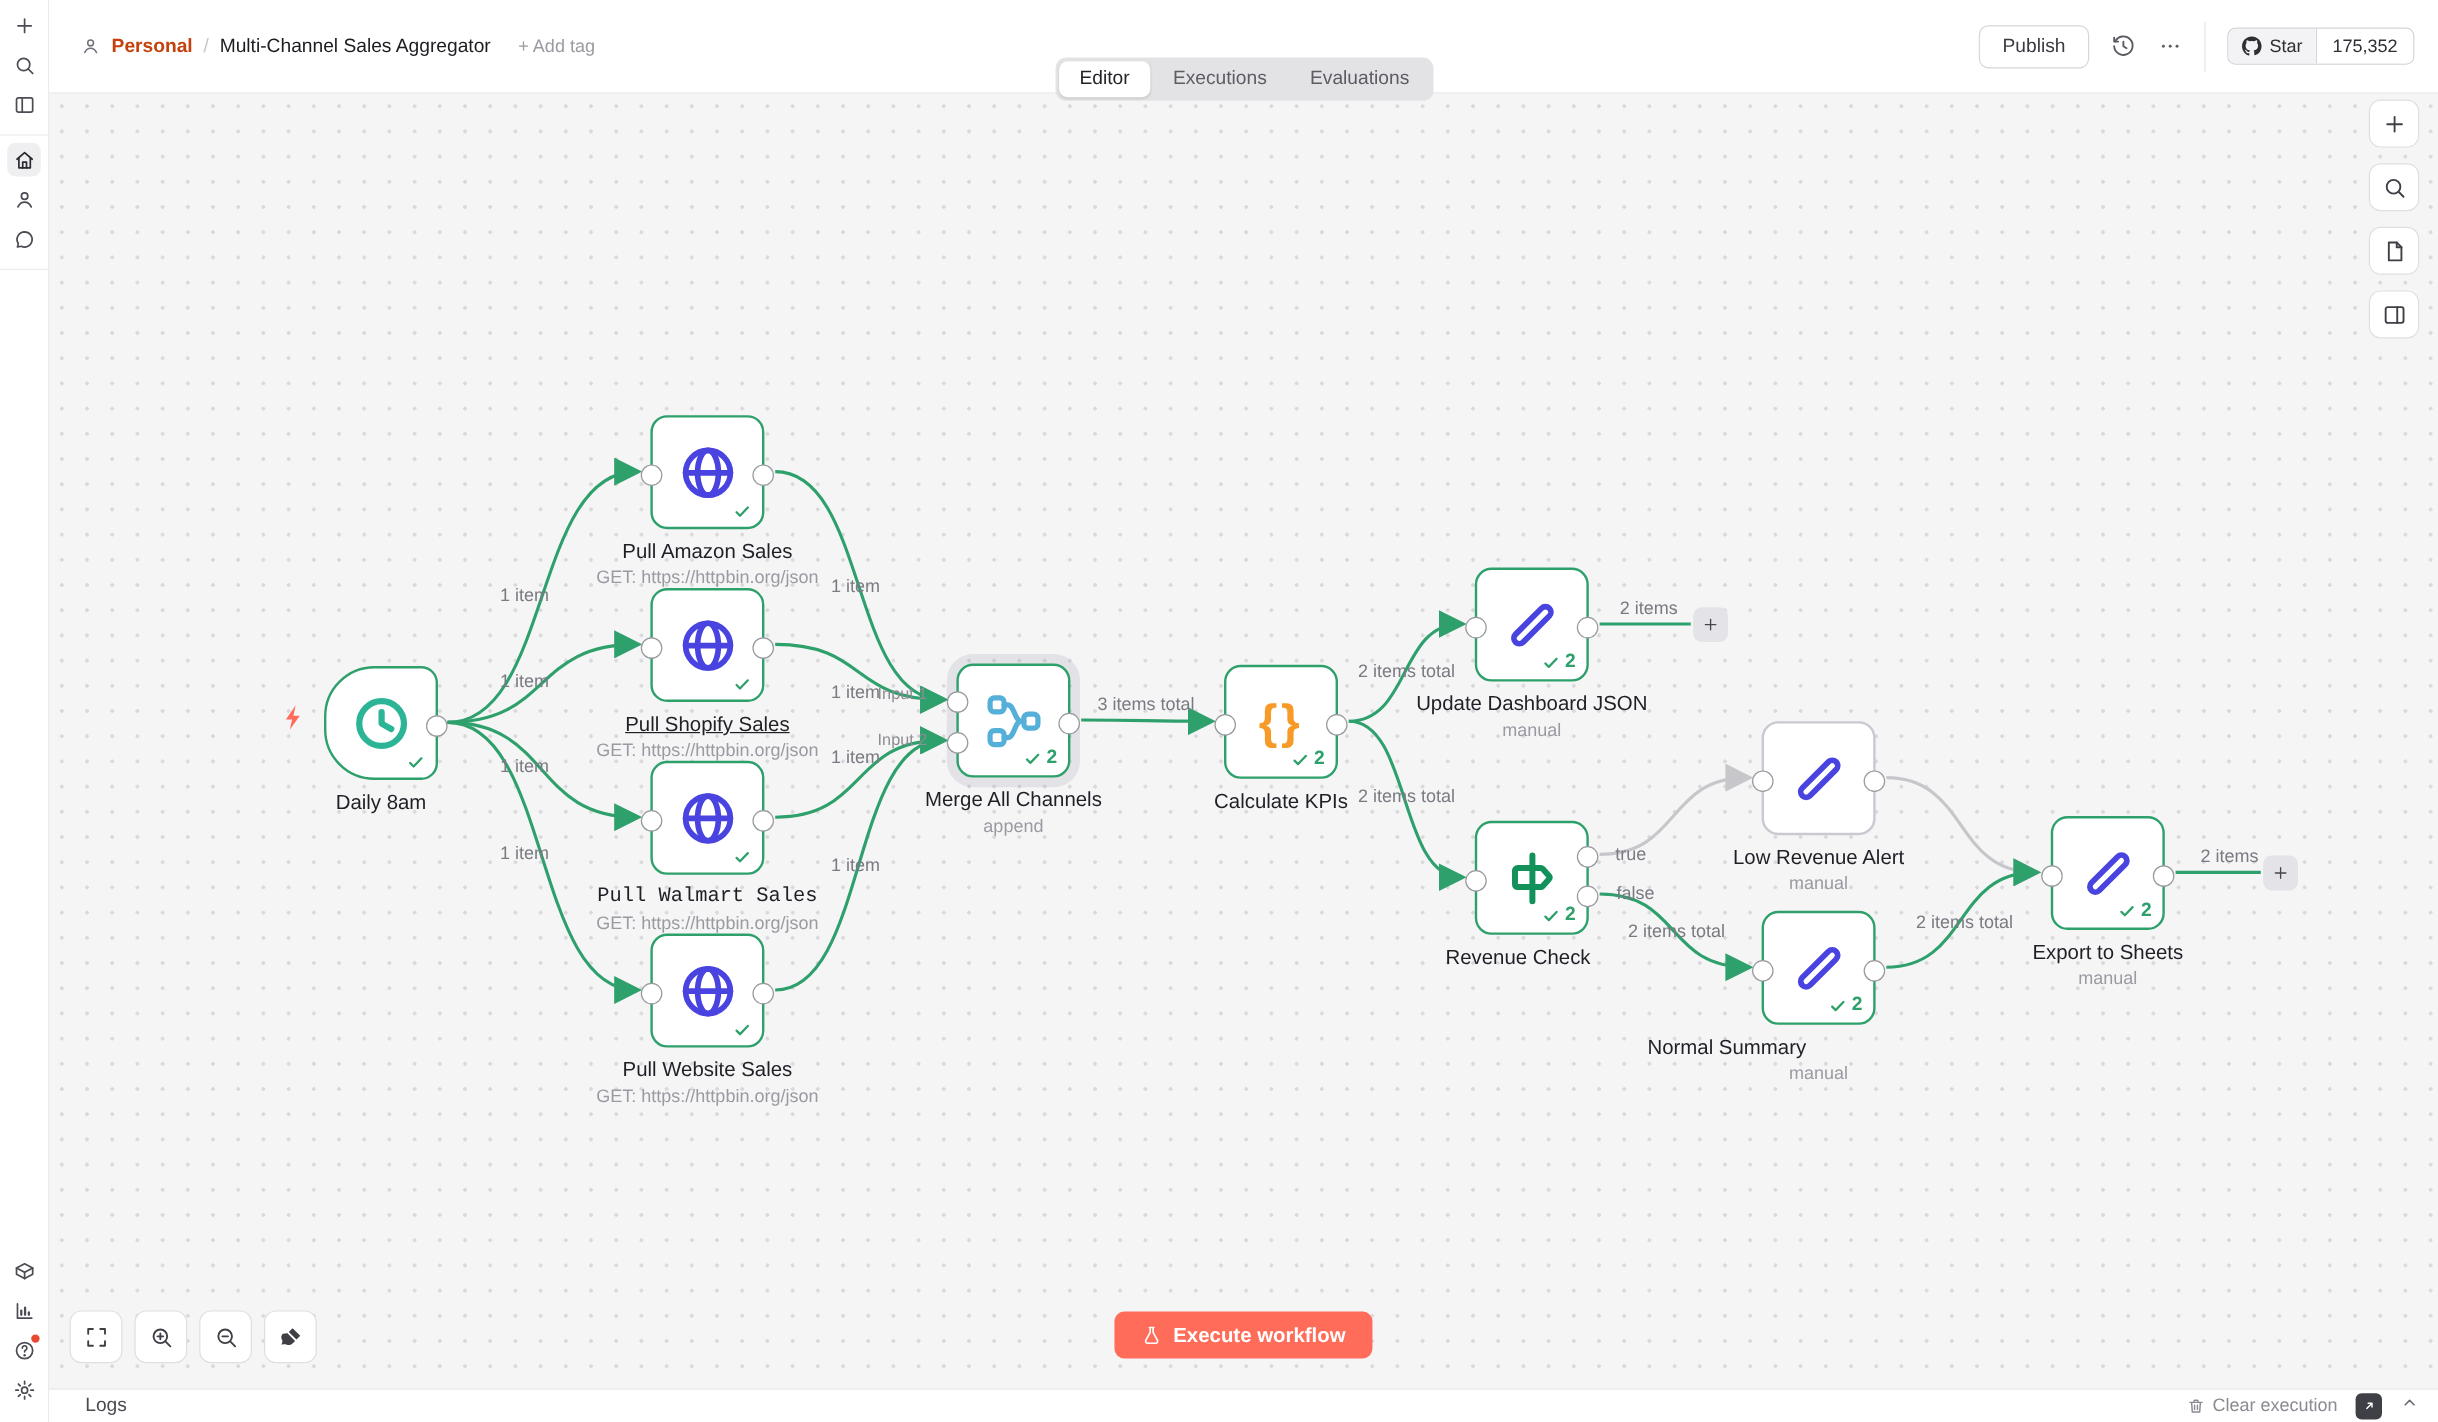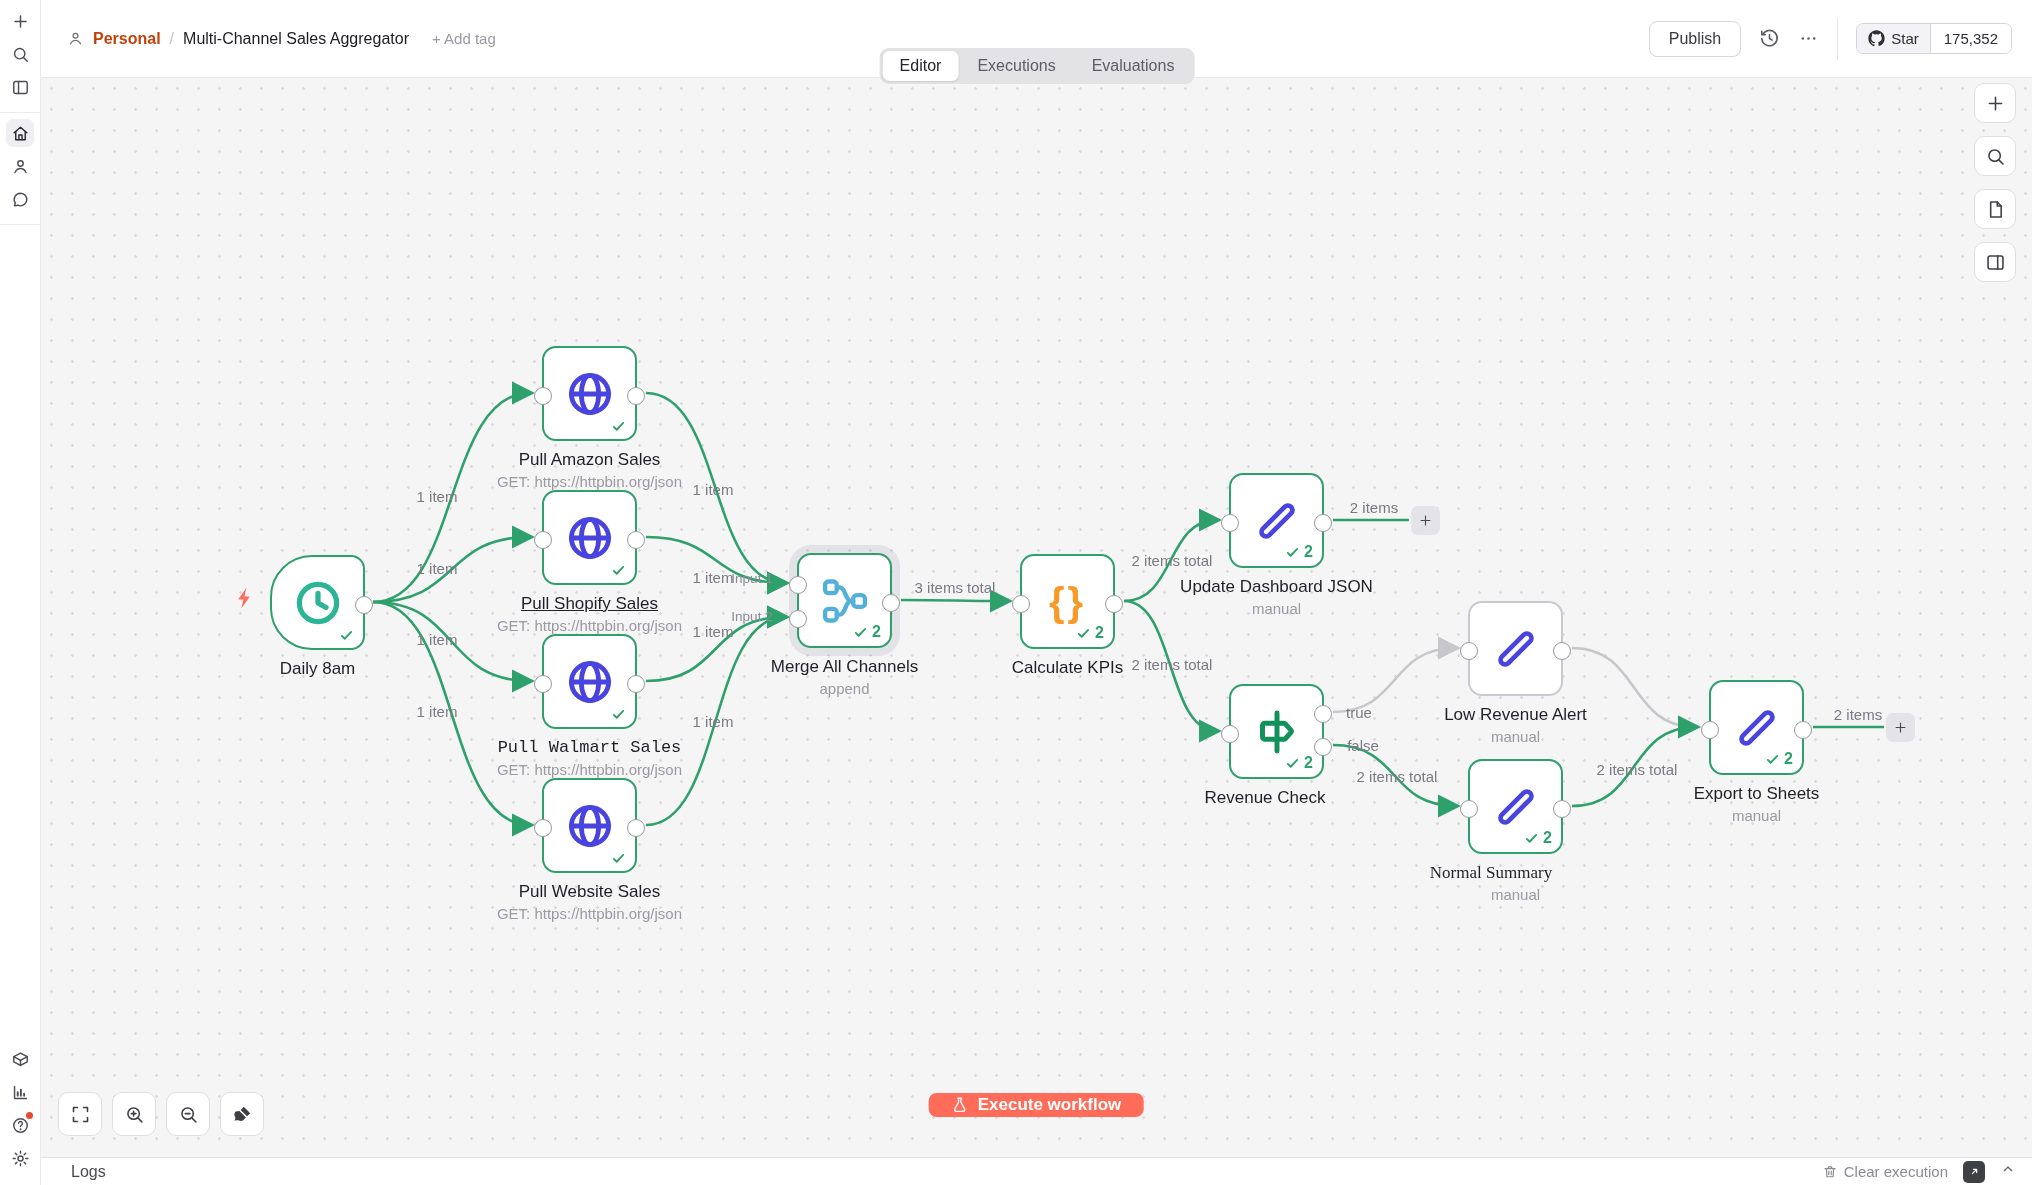--- a/index.html
+++ b/index.html
@@ -68,21 +68,21 @@
   
   .tabs { position:absolute; left:1037px; top:48px; transform:translateX(-50%); display:flex; gap:2px; background:#e3e3e6;
     border-radius:9px; padding:3px; z-index:12; }
   .tab { padding:6px 17px; border-radius:7px; font-size:16px; color:#5c5c64; cursor:pointer; white-space:nowrap; }
   .tab.active { background:#fff; color:#232329; box-shadow:0 1px 2px rgba(0,0,0,0.10); }
 
   
   .ctl { position:absolute; width:44px; height:44px; background:#fff; border:1px solid #dfdfe3; border-radius:10px;
     display:flex; align-items:center; justify-content:center; color:#3f3f46; z-index:9; cursor:pointer; }
   .ctl svg { width:21px; height:21px; }
-  .exec { position:absolute; left:1036px; top:1093px; transform:translateX(-50%); height:24px; display:flex; align-items:center;
+  .exec { position:absolute; left:1036px; top:1093px; transform:translateX(-50%); height:39px; display:flex; align-items:center;
     gap:9px; background:#ff6d5a; color:#fff; border:none; border-radius:8px; padding:0 22px; font-size:17px; font-weight:600;
     font-family:inherit; z-index:9; cursor:pointer; }
   .exec svg { width:18px; height:18px; }
 
   
   .logsbar { position:absolute; left:41px; right:0; bottom:0; height:28px; background:#fff; border-top:1px solid #e4e4e7;
     display:flex; align-items:center; justify-content:space-between; padding:0 16px 0 30px; z-index:10; }
   .logs-title { font-size:16px; color:#4a4a52; }
   .logs-right { display:flex; gap:15px; color:#8a8a92; font-size:15px; }
   .clear-exec { display:flex; align-items:center; gap:6px; cursor:pointer; }
@@ -299,21 +299,21 @@
         </span>
         <span class="ncheck">
           <svg viewBox="0 0 24 24" fill="none" stroke="currentColor" stroke-width="3" stroke-linecap="round" stroke-linejoin="round">
             <path d="M4.5 12.6l4.6 4.6L19.5 6.3"></path>
           </svg>
           <span>2</span>
         </span>
         <span class="port in" style="top: 38.5px;"></span>
         <span class="port out" style="top: 38.5px;"></span>
       </div>
-      <div class="nlabel" style="left: 1491px; top: 863px; font-family: Liberation Serif, serif;">Normal Summary</div>
+      <div class="nlabel" style="left: 1439px; top: 863px;">Normal Summary</div>
       <div class="nsub" style="left: 1515.5px; top: 886px;">manual</div>
       <div class="node" style="left: 1709px; top: 680px;">
         <span class="nicon" style="color: rgb(73, 67, 223);">
           <svg viewBox="0 0 24 24" fill="none" stroke="currentColor" stroke-width="2.2" stroke-linecap="round" stroke-linejoin="round">
             <rect x="9.9" y="2.8" width="4.2" height="18.4" rx="2.1" transform="rotate(45 12 12)"></rect>
           </svg>
         </span>
         <span class="ncheck">
           <svg viewBox="0 0 24 24" fill="none" stroke="currentColor" stroke-width="3" stroke-linecap="round" stroke-linejoin="round">
             <path d="M4.5 12.6l4.6 4.6L19.5 6.3"></path>

